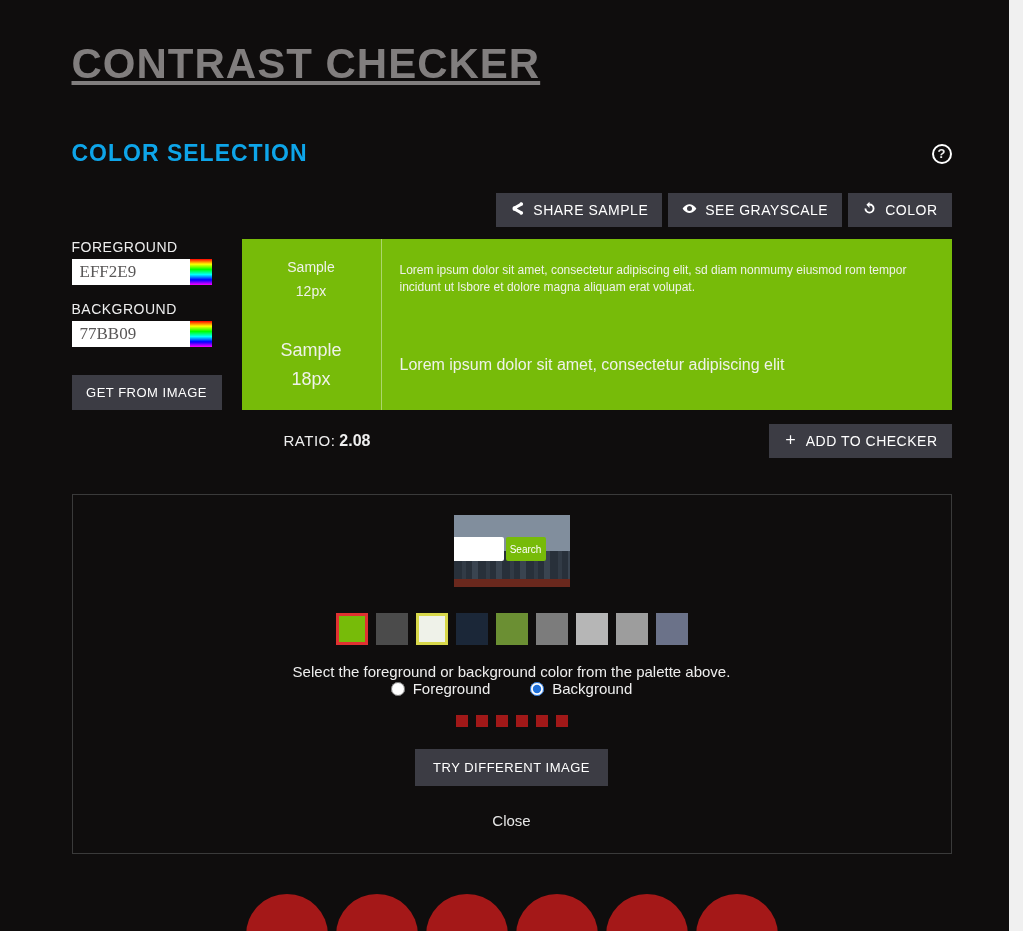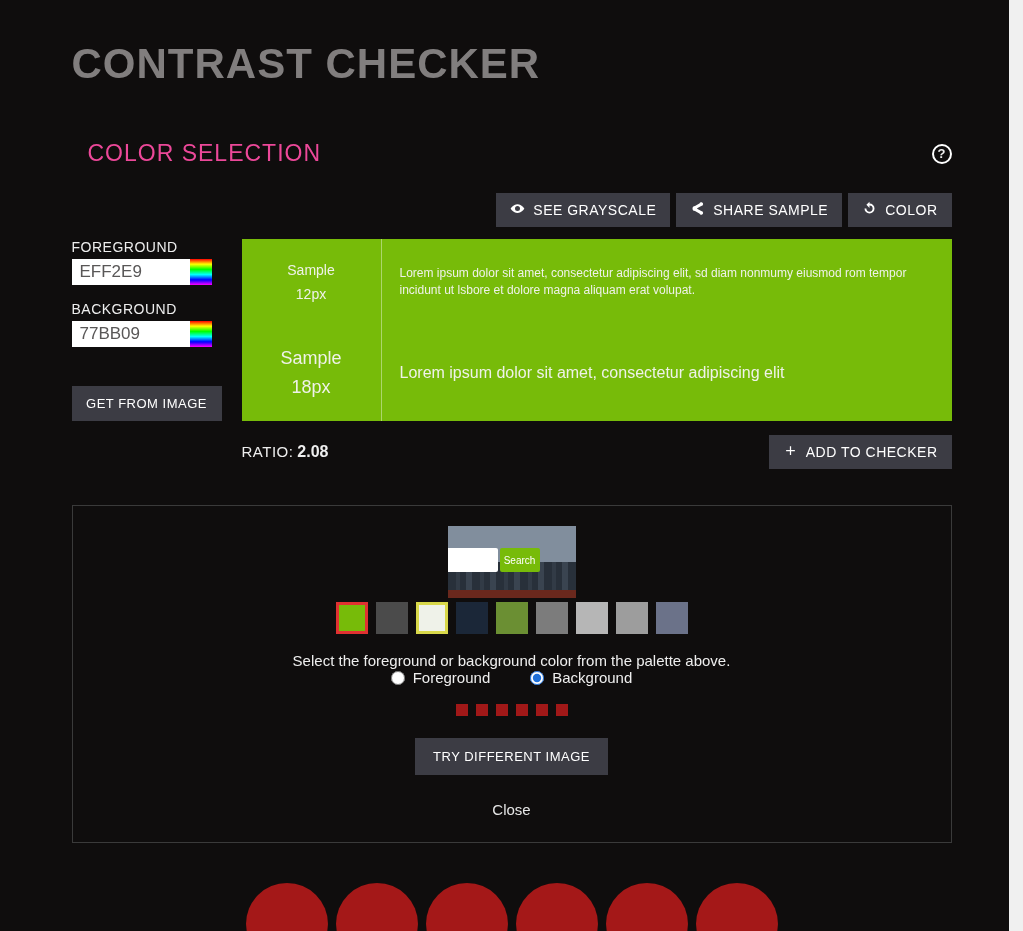--- a/index.html
+++ b/index.html
@@ -13,40 +13,40 @@
   .page {
     width: 880px;
     margin: 0 auto;
     padding-top: 40px;
   }
   .title {
     font-size: 42px;
     font-weight: 900;
     letter-spacing: 1px;
     color: #817e7e;
+    text-decoration: underline;
   }
   .subtitle {
     font-size: 14px;
     font-weight: 500;
     letter-spacing: 0.5px;
     color: #9e9b9b;
     margin-top: 2px;
   }
   .section-title-row {
     display: flex;
     justify-content: space-between;
     align-items: center;
     margin-top: 52px;
   }
   .section-title {
     font-size: 23px;
-    font-weight: 400;
+    font-weight: 700;
     letter-spacing: 1px;
-    color: #ec4899;
-    margin-left: 16px;
+    color: #0ea5e9;
   }
   .help-icon {
     width: 20px; height: 20px;
     border: 2px solid #fff;
     border-radius: 50%;
     display: flex;
     align-items: center;
     justify-content: center;
     font-weight: bold;
     font-size: 13px;
@@ -85,20 +85,21 @@
     font-size: 14px;
     font-weight: 500;
     letter-spacing: 0.5px;
     color: #eee;
     margin-bottom: 4px;
   }
   .input-row {
     display: flex;
     align-items: flex-start;
     margin-bottom: 16px;
+    font-family: Liberation Serif, serif;
   }
   .color-input {
     width: 118px;
     height: 26px;
     background: #fff;
     color: #595757;
     border: none;
     padding: 3px 8px;
     font-size: 17px;
     font-family: inherit;
@@ -110,21 +111,21 @@
     background: linear-gradient(0deg,
       #ff00ff 0%, #0000ff 20%, #00ffff 40%,
       #00ff00 60%, #ffff00 80%, #ff0000 100%);
   }
   .btn-wide {
     width: 150px;
     justify-content: center;
     text-align: center;
     font-size: 13px;
     padding: 10px 4px;
-    margin-top: 23px;
+    margin-top: 12px;
   }
   .sample-block {
     flex: 1;
     display: grid;
     grid-template-columns: 140px 1fr;
     background-color: #77BB09;
     color: #EFF2E9;
   }
   .sample-cell-left {
     border-right: 1px solid rgba(255,255,255,0.4);
@@ -141,38 +142,39 @@
     align-items: center;
   }
   .sample-12 { font-size: 12px; line-height: 1.4; }
   .sample-18 { font-size: 16px; }
   .sample-label { font-size: 14px; }
   .sample-label-lg { font-size: 18px; }
   .below-row {
     display: flex;
     align-items: center;
     margin-top: 14px;
+    gap: 42px;
   }
   .below-row .left { width: 170px; flex-shrink: 0; }
   .ratio-label { font-size: 15px; color: #eee; letter-spacing: 0.5px; }
   .ratio-value { font-weight: 800; font-size: 16px; }
   .below-row .spacer { flex: 1; }
   .btn-history { font-size: 14px; }
 
   
   .image-panel {
     border: 1px solid #3a3a3a;
     margin-top: 36px;
     padding: 20px 20px 24px;
     text-align: center;
   }
   .src-image {
-    width: 128px;
+    width: 116px;
     height: 72px;
-    margin: 0 auto 4px;
+    margin: 0 auto 26px;
     position: relative;
     overflow: hidden;
     text-align: right;
   }
   .sky { position:absolute; inset:0; background:#818e9d; }
   .city { position:absolute; left:0; right:0; bottom:0; height:36px;
     background: repeating-linear-gradient(90deg,#28303a 0 8px,#323b46 8px 12px,#28303a 12px 18px,#3a4450 18px 24px);}
   .whitebox { position:absolute; left:0; top:22px; width:50px; height:24px; background:#fff; border-radius:0 2px 2px 0;}
   .search-btn { position:absolute; left:52px; top:22px; width:40px; height:24px; background:#77bb09; color:#fff; font-size:10px; display:flex; align-items:center; justify-content:center; border-radius:2px;}
   .strip { position:absolute; left:0; right:0; bottom:0; height:8px; background:#6a281d;}
@@ -240,29 +242,29 @@
   <h1 class="title">CONTRAST CHECKER</h1>
 
   <div class="section-title-row">
     <div class="section-title">COLOR SELECTION</div>
     <div class="help-icon">?</div>
   </div>
 
   <div class="toolbar">
     <button class="btn">
       <span><svg viewBox="0 0 24 24">
+            <path d="M18 8a3 3 0 10-2.83-4H15L8 8a3 3 0 100 8l7 4h.17A3 3 0 1018 16l-6.6-3.76a3 3 0 000-.48L18 8z"></path>
+          </svg></span>
+      <span>SHARE SAMPLE</span>
+    </button>
+    <button class="btn">
+      <span><svg viewBox="0 0 24 24">
             <path d="M12 5c-7 0-11 7-11 7s4 7 11 7 11-7 11-7-4-7-11-7zm0 11a4 4 0 110-8 4 4 0 010 8z"></path>
           </svg></span>
       <span>SEE GRAYSCALE</span>
-    </button>
-    <button class="btn">
-      <span><svg viewBox="0 0 24 24">
-            <path d="M18 8a3 3 0 10-2.83-4H15L8 8a3 3 0 100 8l7 4h.17A3 3 0 1018 16l-6.6-3.76a3 3 0 000-.48L18 8z"></path>
-          </svg></span>
-      <span>SHARE SAMPLE</span>
     </button>
     <button class="btn">
       <span><svg viewBox="0 0 24 24">
             <path d="M12 4V1L7 6l5 5V7a5 5 0 11-5 5H4a8 8 0 108-8z"></path>
           </svg></span>
       <span>COLOR</span>
     </button>
   </div>
 
   <div class="main-row">

